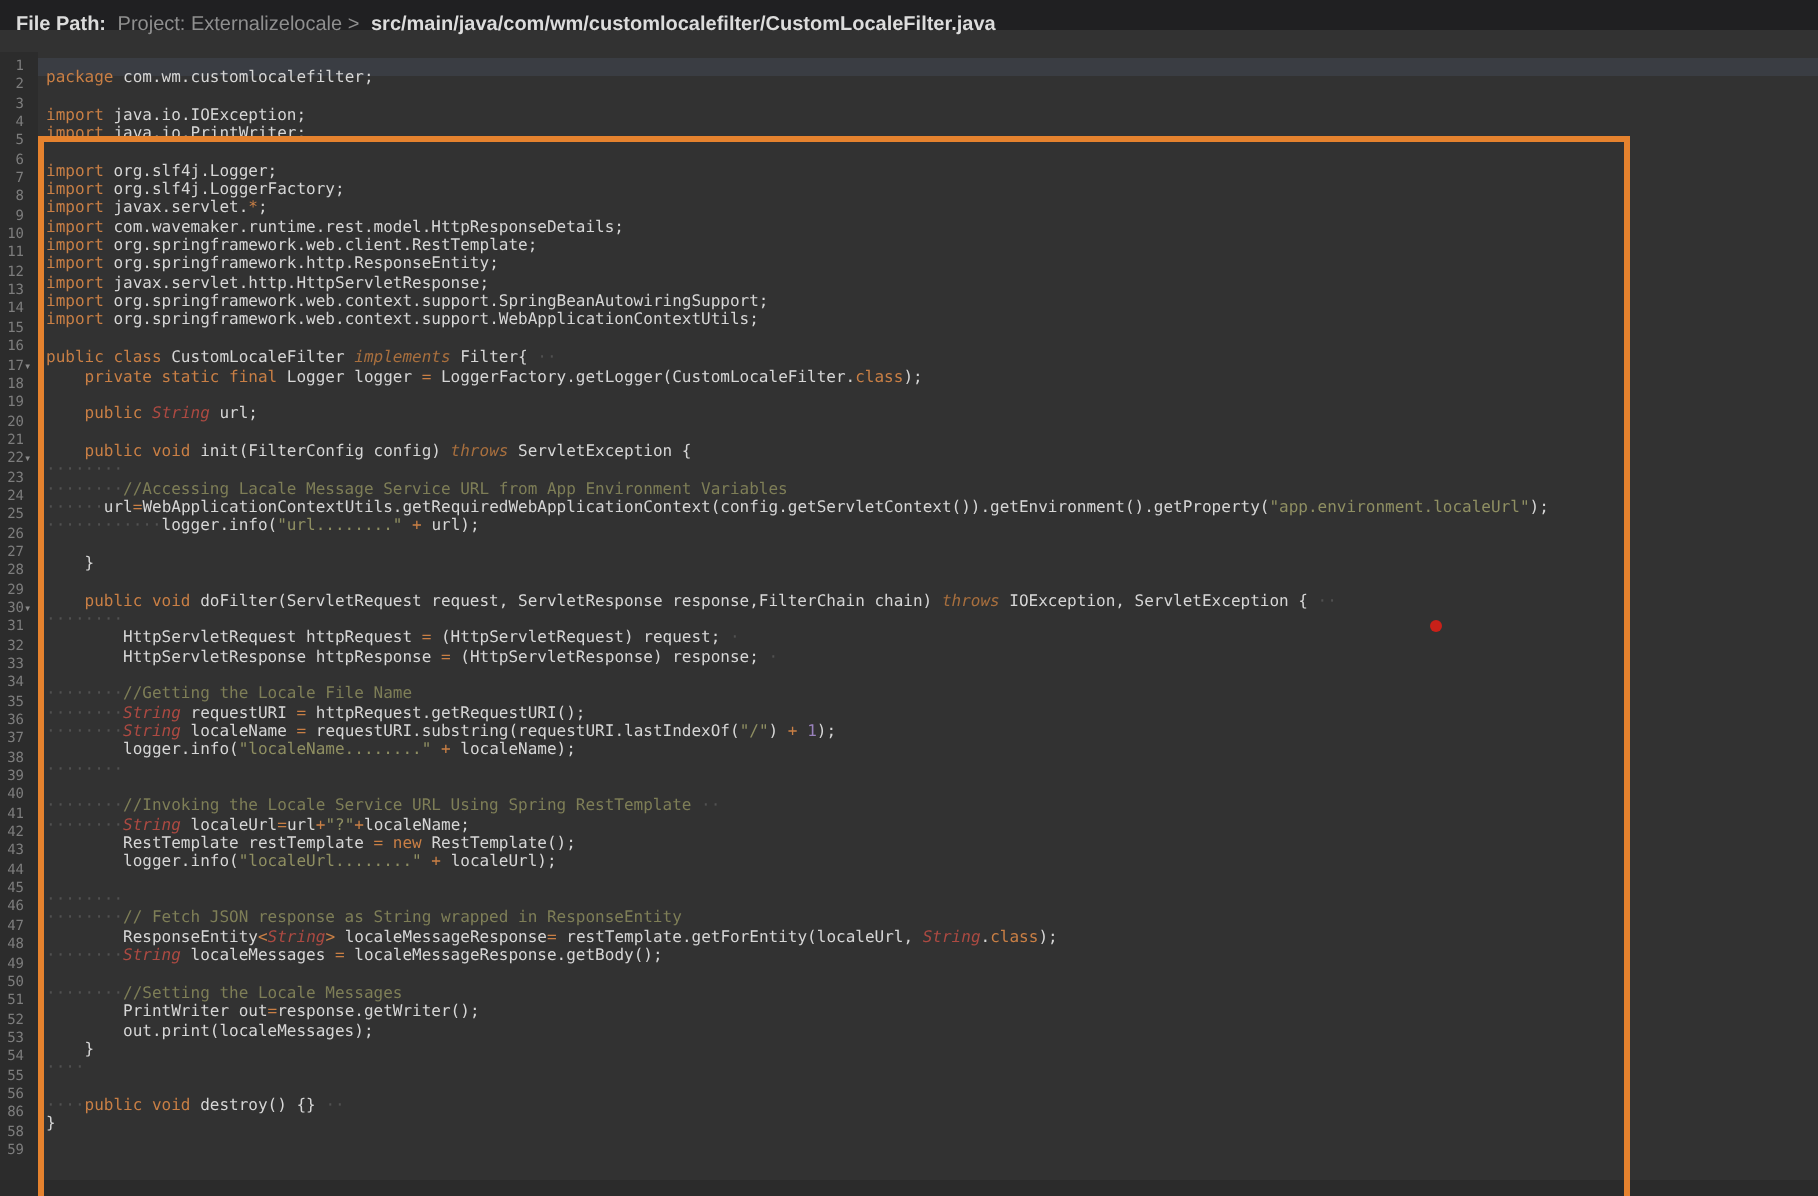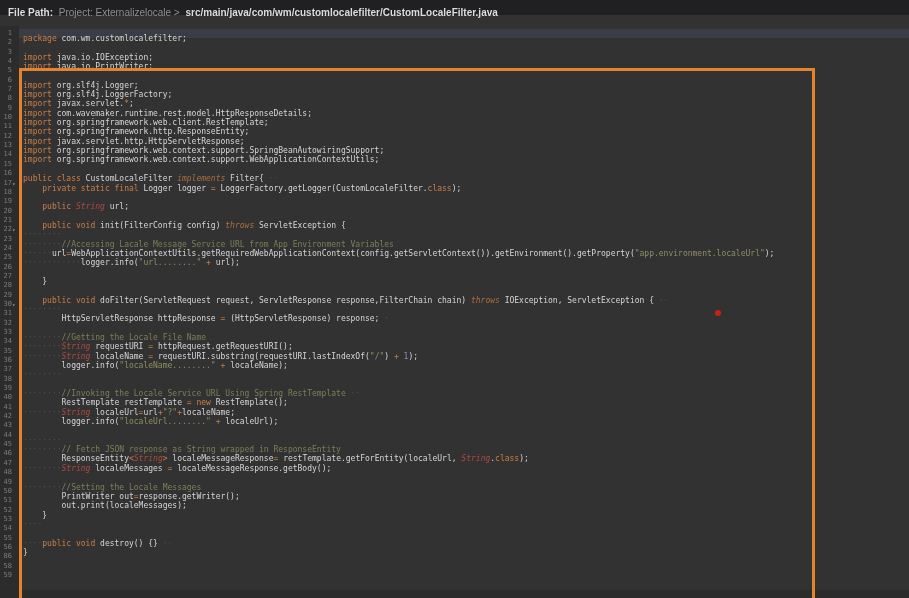--- a/index.html
+++ b/index.html
@@ -143,31 +143,32 @@
         <div class="crow"><span class="sg-pl">    </span><span class="sg-kw">public void</span><span class="sg-pl"> init(FilterConfig config) </span><span class="sg-kwi">throws</span><span class="sg-pl"> ServletException {</span></div>
         <div class="crow"><span class="sg-ws">········</span></div>
         <div class="crow"><span class="sg-ws">········</span><span class="sg-com">//Accessing Lacale Message Service URL from App Environment Variables</span></div>
         <div class="crow"><span class="sg-ws">······</span><span class="sg-pl">url</span><span class="sg-op">=</span><span class="sg-pl">WebApplicationContextUtils.getRequiredWebApplicationContext(config.getServletContext()).getEnvironment().getProperty(</span><span class="sg-str">"app.environment.localeUrl"</span><span class="sg-pl">);</span></div>
         <div class="crow"><span class="sg-ws">············</span><span class="sg-pl">logger.info(</span><span class="sg-str">"url........"</span><span class="sg-pl"> </span><span class="sg-op">+</span><span class="sg-pl"> url);</span></div>
         <div class="crow"></div>
         <div class="crow"><span class="sg-pl">    }</span></div>
         <div class="crow"></div>
         <div class="crow"><span class="sg-pl">    </span><span class="sg-kw">public void</span><span class="sg-pl"> doFilter(ServletRequest request, ServletResponse response,FilterChain chain) </span><span class="sg-kwi">throws</span><span class="sg-pl"> IOException, ServletException {</span><span class="sg-ws"> ··</span></div>
         <div class="crow"><span class="sg-ws">········</span></div>
+        <div class="crow"><span class="sg-pl">        HttpServletRequest httpRequest </span><span class="sg-op">=</span><span class="sg-pl"> (HttpServletRequest) request;</span><span class="sg-ws"> ·</span></div>
         <div class="crow"><span class="sg-pl">        HttpServletResponse httpResponse </span><span class="sg-op">=</span><span class="sg-pl"> (HttpServletResponse) response;</span><span class="sg-ws"> ·</span></div>
         <div class="crow"></div>
         <div class="crow"><span class="sg-ws">········</span><span class="sg-com">//Getting the Locale File Name</span></div>
         <div class="crow"><span class="sg-ws">········</span><span class="sg-typ">String</span><span class="sg-pl"> requestURI </span><span class="sg-op">=</span><span class="sg-pl"> httpRequest.getRequestURI();</span></div>
         <div class="crow"><span class="sg-ws">········</span><span class="sg-typ">String</span><span class="sg-pl"> localeName </span><span class="sg-op">=</span><span class="sg-pl"> requestURI.substring(requestURI.lastIndexOf(</span><span class="sg-str">"/"</span><span class="sg-pl">) </span><span class="sg-op">+</span><span class="sg-pl"> </span><span class="sg-num">1</span><span class="sg-pl">);</span></div>
         <div class="crow"><span class="sg-pl">        logger.info(</span><span class="sg-str">"localeName........"</span><span class="sg-pl"> </span><span class="sg-op">+</span><span class="sg-pl"> localeName);</span></div>
         <div class="crow"><span class="sg-ws">········</span></div>
         <div class="crow"></div>
         <div class="crow"><span class="sg-ws">········</span><span class="sg-com">//Invoking the Locale Service URL Using Spring RestTemplate</span><span class="sg-ws"> ··</span></div>
+        <div class="crow"><span class="sg-ws">········</span><span class="sg-typ">String</span><span class="sg-pl"> localeUrl</span><span class="sg-op">=</span><span class="sg-pl">url</span><span class="sg-op">+</span><span class="sg-str">"?"</span><span class="sg-op">+</span><span class="sg-pl">localeName;</span></div>
         <div class="crow"><span class="sg-pl">        RestTemplate restTemplate </span><span class="sg-op">=</span><span class="sg-pl"> </span><span class="sg-kw">new</span><span class="sg-pl"> RestTemplate();</span></div>
-        <div class="crow"><span class="sg-ws">········</span><span class="sg-typ">String</span><span class="sg-pl"> localeUrl</span><span class="sg-op">=</span><span class="sg-pl">url</span><span class="sg-op">+</span><span class="sg-str">"?"</span><span class="sg-op">+</span><span class="sg-pl">localeName;</span></div>
         <div class="crow"><span class="sg-pl">        logger.info(</span><span class="sg-str">"localeUrl........"</span><span class="sg-pl"> </span><span class="sg-op">+</span><span class="sg-pl"> localeUrl);</span></div>
         <div class="crow"></div>
         <div class="crow"><span class="sg-ws">········</span></div>
         <div class="crow"><span class="sg-ws">········</span><span class="sg-com">// Fetch JSON response as String wrapped in ResponseEntity</span></div>
         <div class="crow"><span class="sg-pl">        ResponseEntity</span><span class="sg-op">&lt;</span><span class="sg-typ">String</span><span class="sg-op">&gt;</span><span class="sg-pl"> localeMessageResponse</span><span class="sg-op">=</span><span class="sg-pl"> restTemplate.getForEntity(localeUrl, </span><span class="sg-typ">String</span><span class="sg-pl">.</span><span class="sg-kw">class</span><span class="sg-pl">);</span></div>
         <div class="crow"><span class="sg-ws">········</span><span class="sg-typ">String</span><span class="sg-pl"> localeMessages </span><span class="sg-op">=</span><span class="sg-pl"> localeMessageResponse.getBody();</span></div>
         <div class="crow"></div>
         <div class="crow"><span class="sg-ws">········</span><span class="sg-com">//Setting the Locale Messages</span></div>
         <div class="crow"><span class="sg-pl">        PrintWriter out</span><span class="sg-op">=</span><span class="sg-pl">response.getWriter();</span></div>
         <div class="crow"><span class="sg-pl">        out.print(localeMessages);</span></div>

